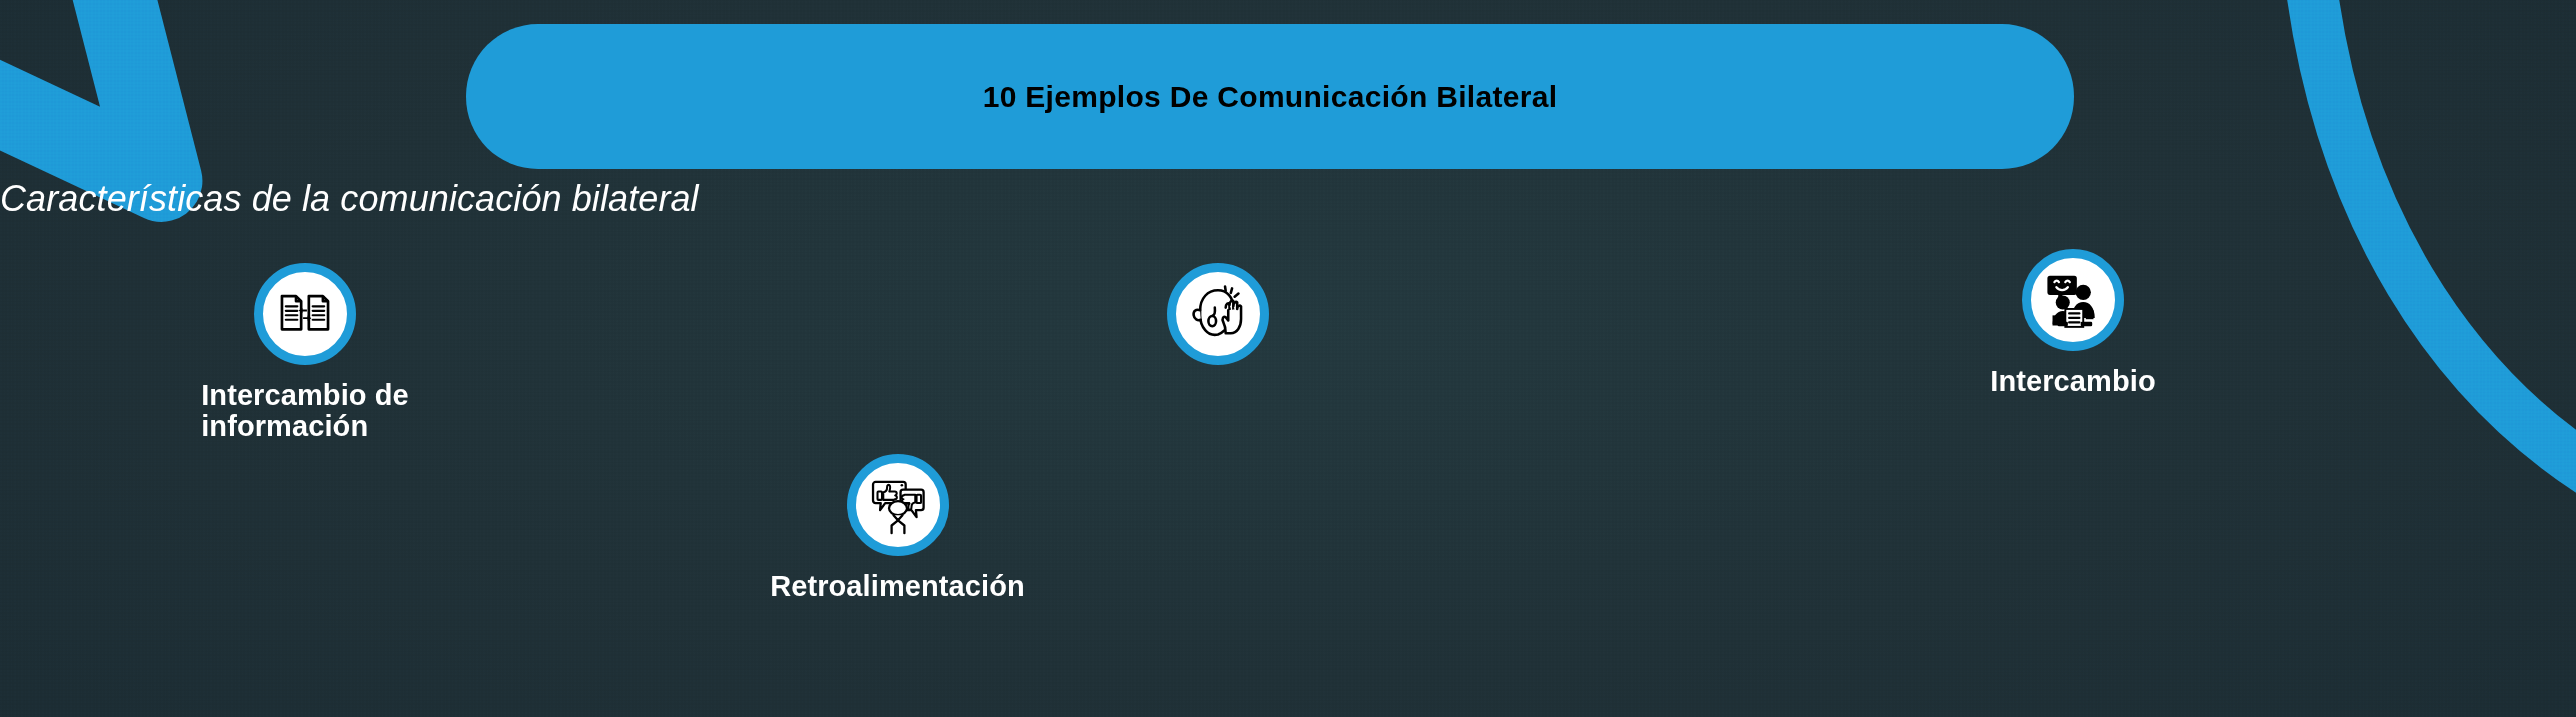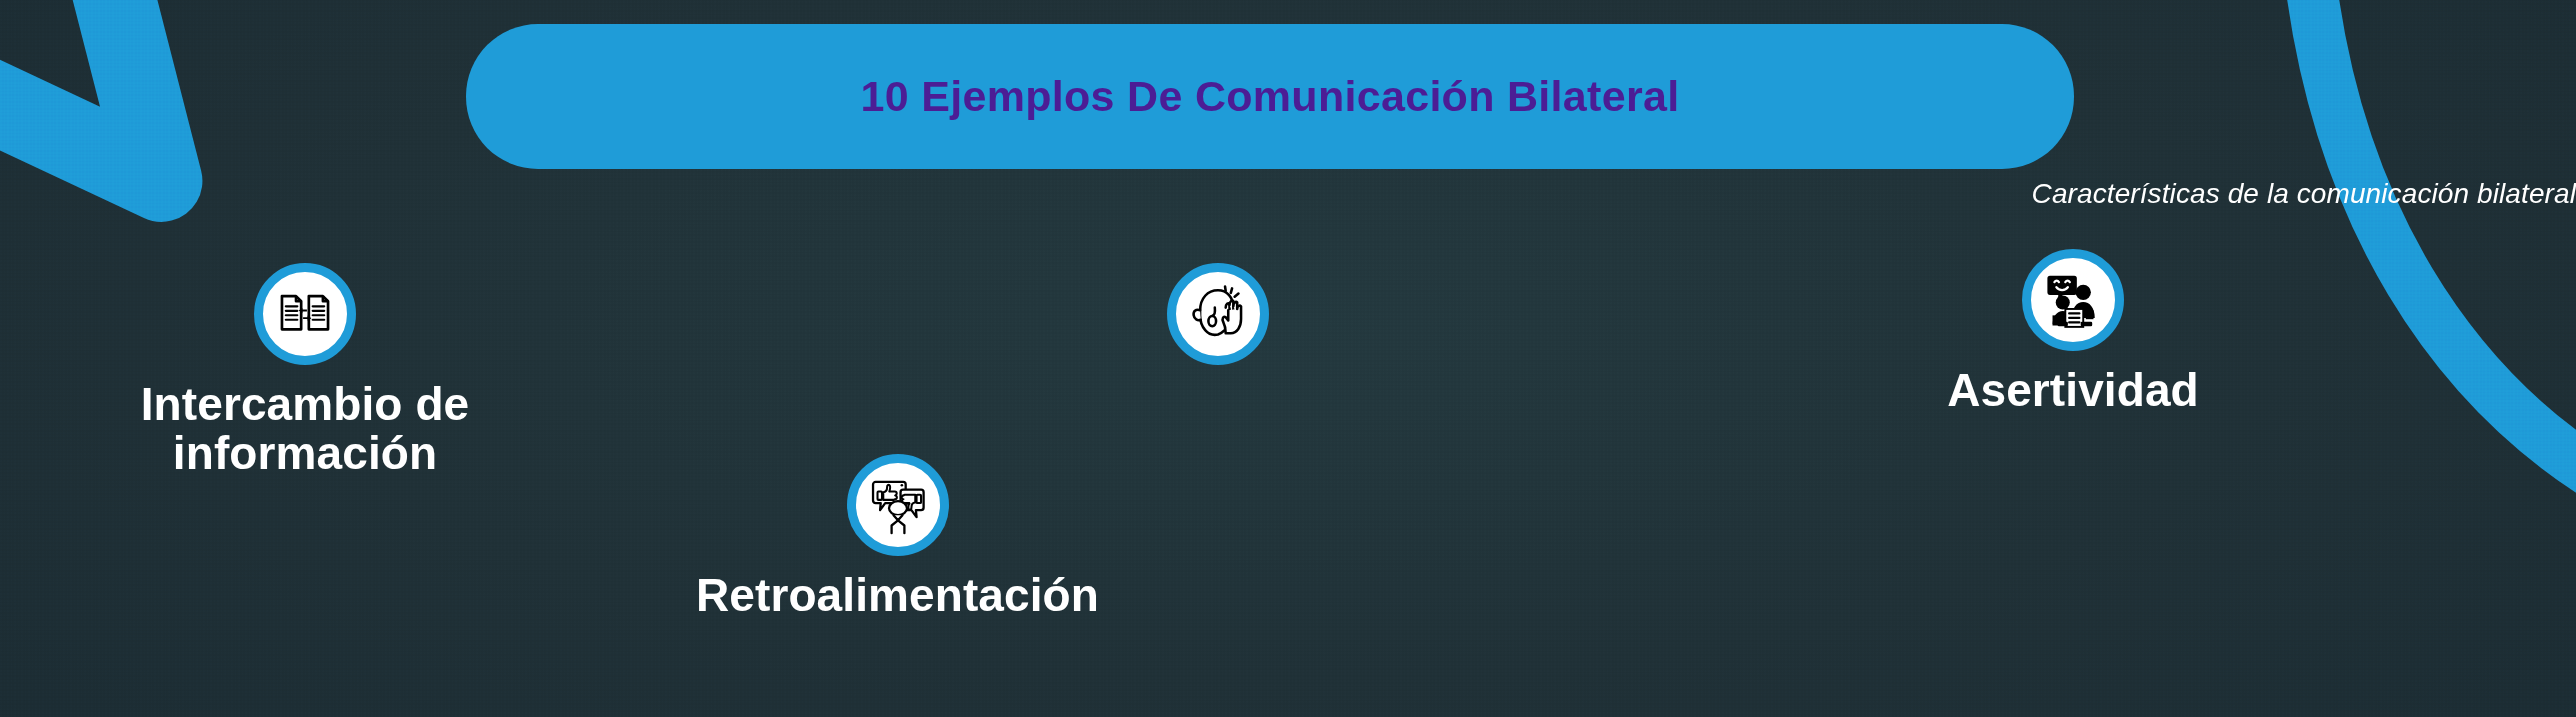--- a/index.html
+++ b/index.html
@@ -37,35 +37,35 @@
 
   
   .banner{
     position:absolute;
     left:466px; top:24px;
     width:1608px; height:145px;
     border-radius:72px;
     display:flex; align-items:center; justify-content:center;
   }
   .banner-title{
-    color:#4c1d95;
-    font-size:43px;
+    color:#000000;
+    font-size:30px;
     font-weight:bold;
     letter-spacing:0.3px;
     line-height:1;
     text-align:center;
     white-space:nowrap;
   }
 
   .subtitle{
     position:absolute;
     left:0; right:0; top:178px;
-    text-align:right;
+    text-align:left;
     color:#ffffff;
-    font-size:28px;
+    font-size:36px;
     font-style:italic;
     font-weight:500;
     letter-spacing:0.1px;
   }
 
   
   .item{
     position:absolute;
     display:flex;
     flex-direction:column;
@@ -76,24 +76,24 @@
     border-radius:50%;
     background:#ffffff;
     border:9px solid #1f9cd8;
     display:flex; align-items:center; justify-content:center;
     flex:0 0 auto;
   }
   .bubble svg{ width:64px; height:64px; display:block; }
   .item-label{
     margin-top:15.3px;
     color:#ffffff;
-    font-size:46px;
+    font-size:29px;
     font-weight:bold;
     line-height:1.05;
-    text-align:center;
+    text-align:left;
     white-space:pre-line;
     letter-spacing:0.1px;
   }
 
   
   #item-0{ left:124px; top:263px; width:362px; }
   #item-1{ left:696px; top:454px; width:403px; }
   #item-2{ left:1037px; top:263px; width:362px; }
   #item-3{ left:1475px; top:454px; width:362px; }
   #item-4{ left:1885px; top:249px; width:376px; }
@@ -241,17 +241,17 @@
               <path d="M44 85 H60"></path>
           </g>
         </g>
 
         <g fill="#000">
           <rect x="26" y="84" width="16" height="7" rx="2"></rect>
           <rect x="62" y="84" width="18" height="7" rx="2"></rect>
         </g>
       </svg>
     </div>
-    <div class="item-label">Asertividad</div>
+    <div class="item-label">Intercambio</div>
   </div>
 
 </div>
 
 
 </body></html>

